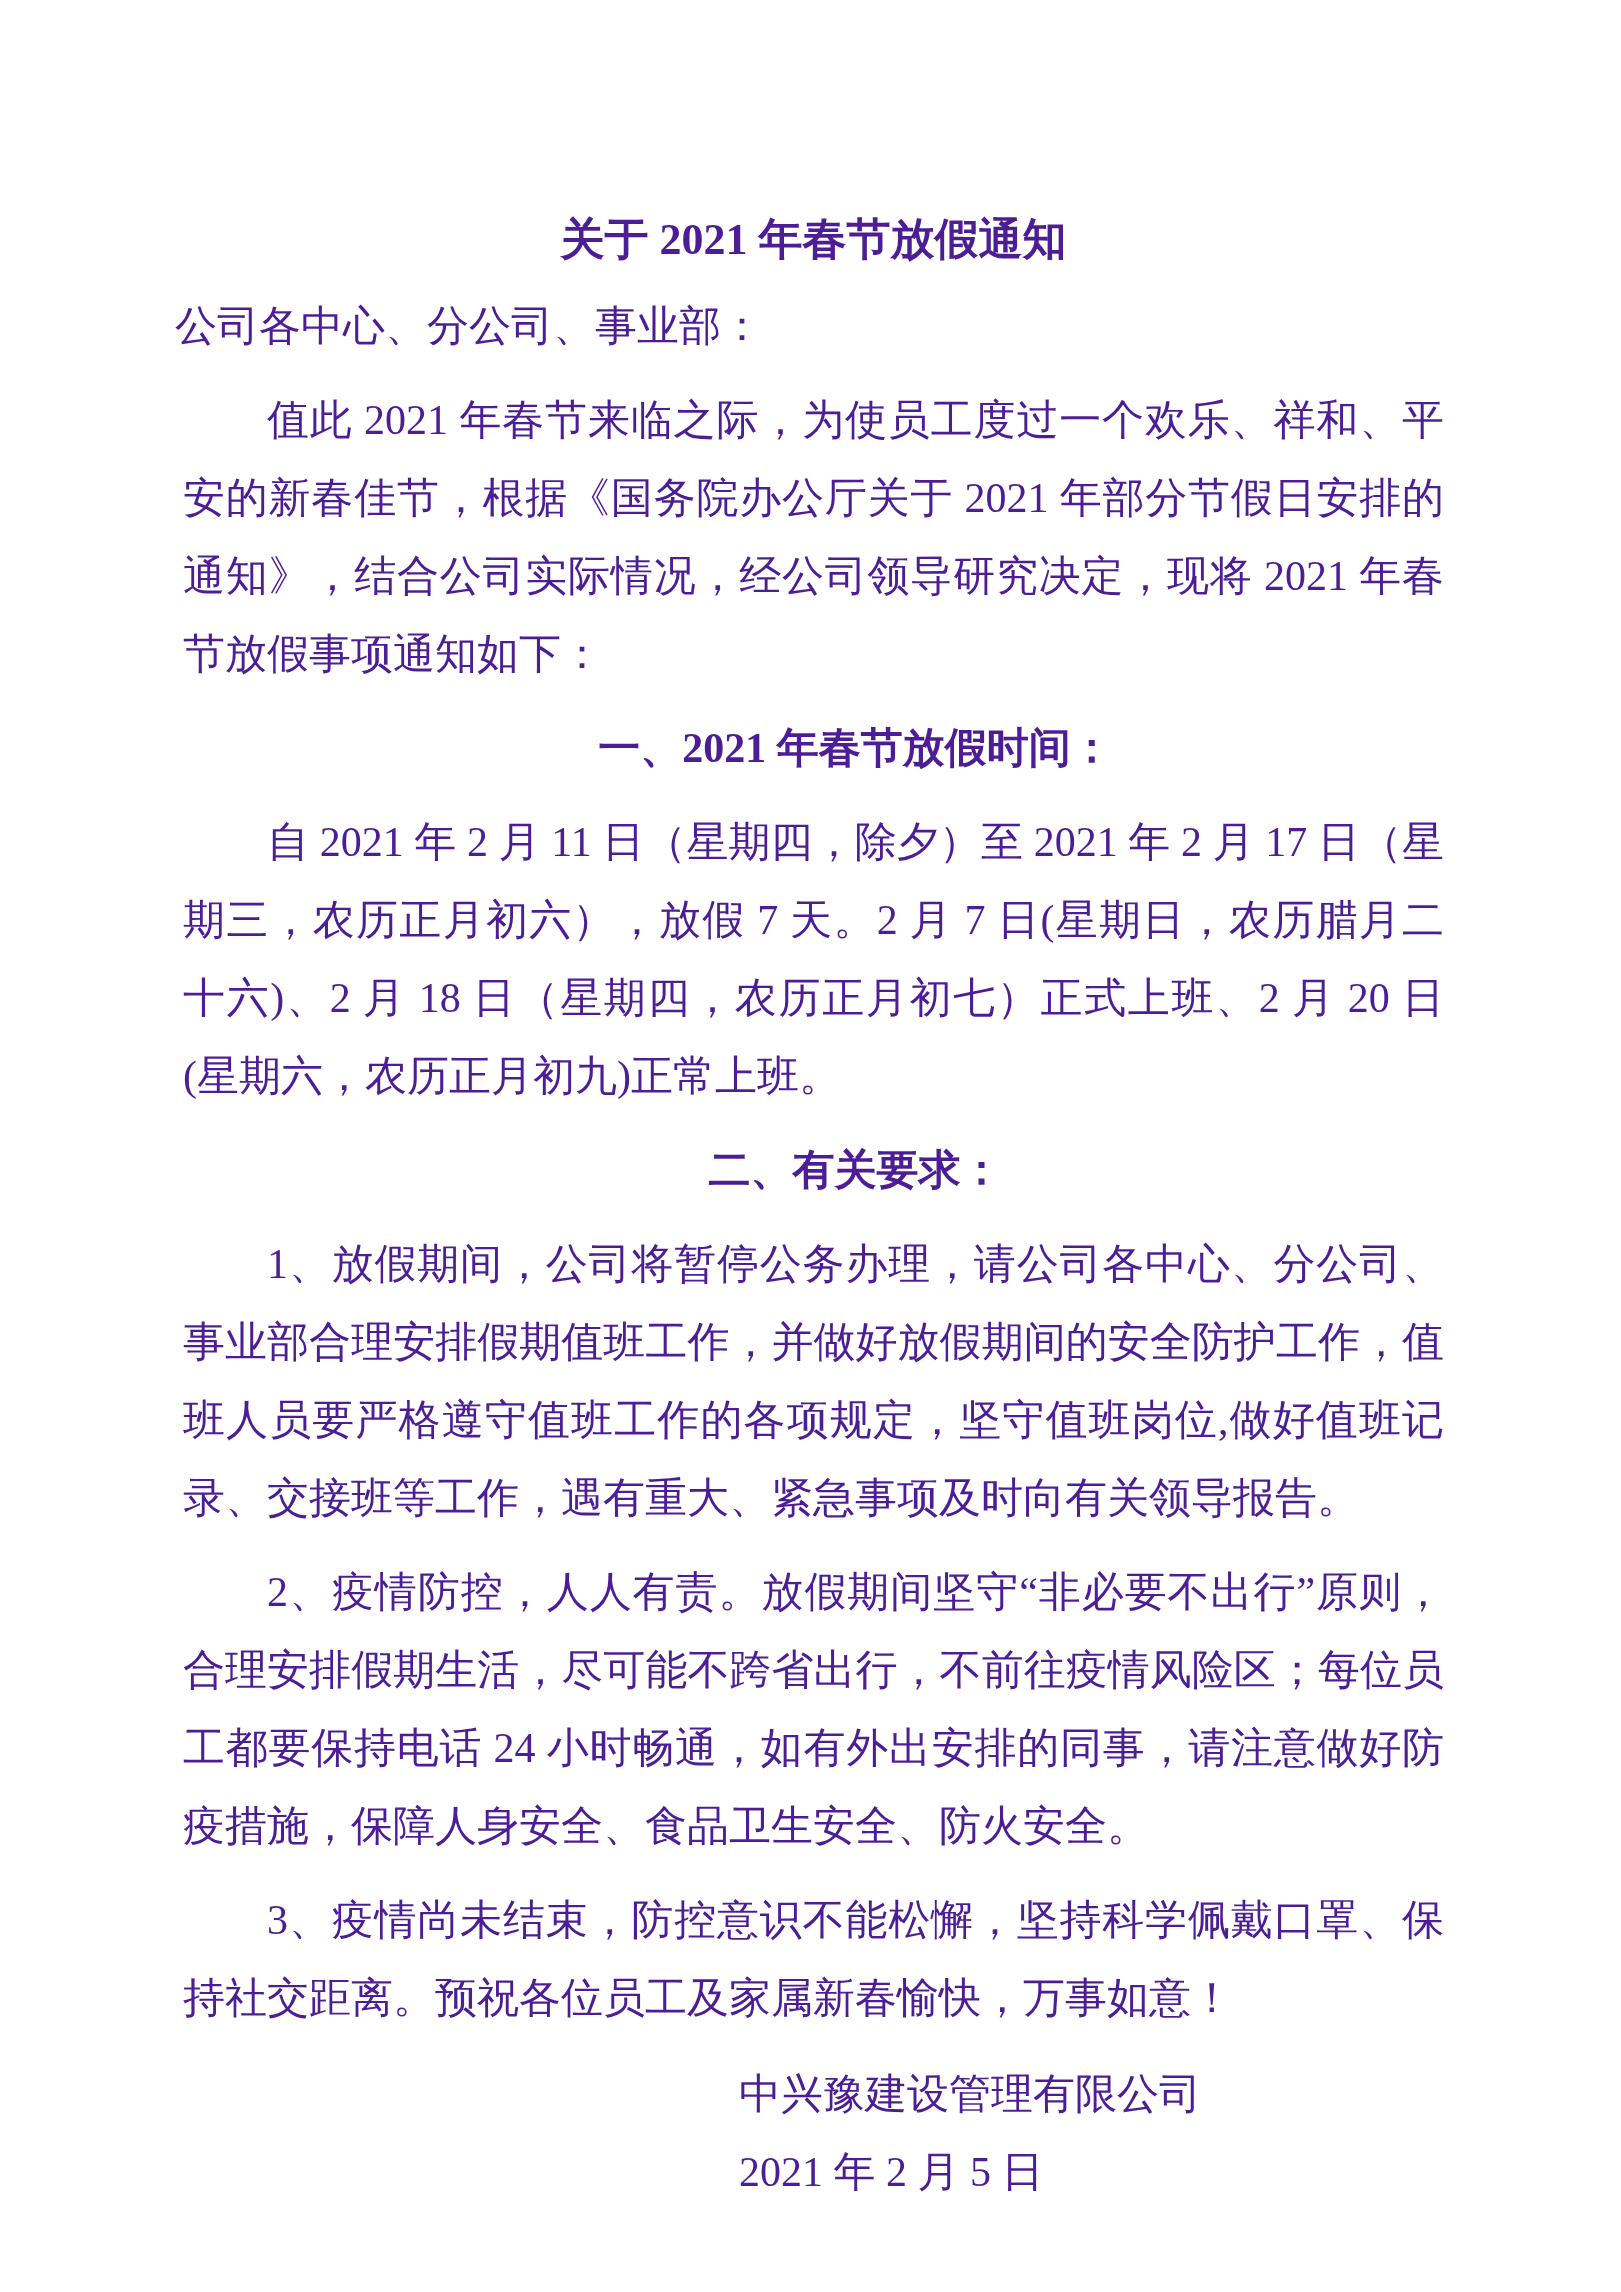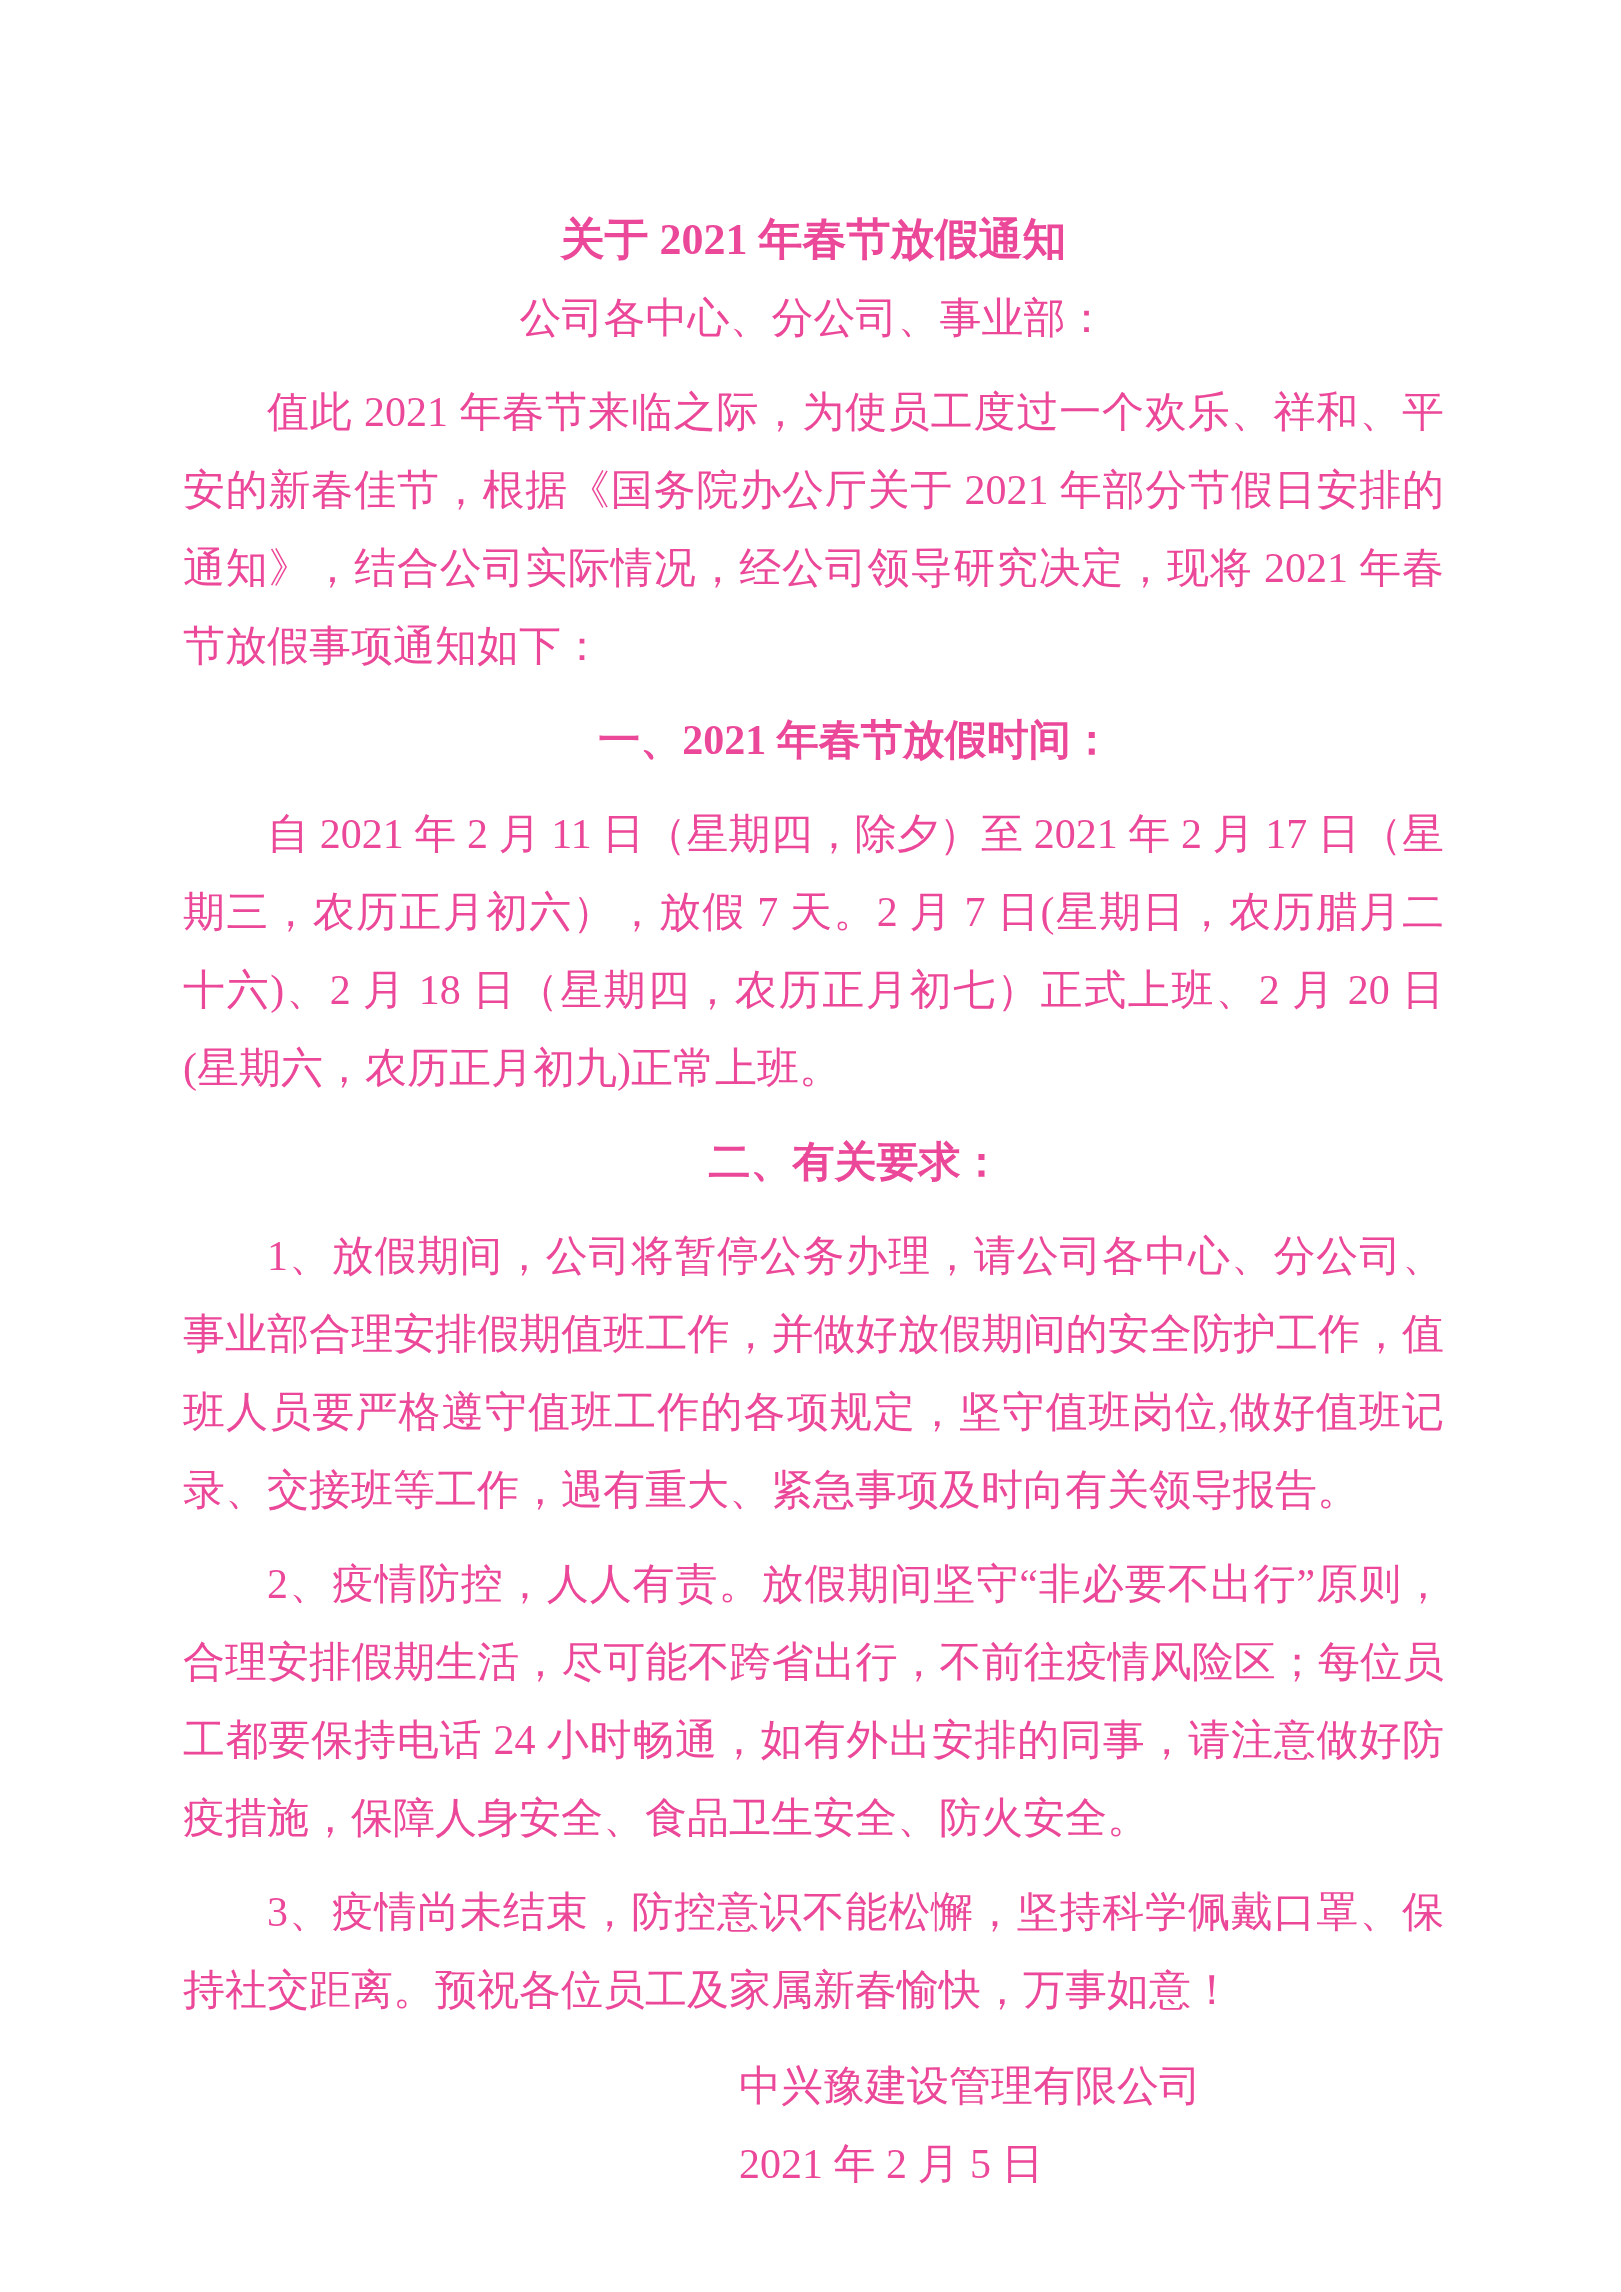--- a/index.html
+++ b/index.html
@@ -6,39 +6,38 @@
     margin: 0;
     padding: 0;
     background: #ffffff;
   }
   .page {
     position: relative;
     width: 1621px;
     height: 2293px;
     margin: 0 auto;
     background: #ffffff;
-    color: #ec4899;
+    color: #4c1d95;
     box-sizing: border-box;
     padding: 201px 161px 0 167px;
     font-family: "Liberation Serif", "DejaVu Serif", serif;
     font-size: 42px;
     line-height: 78px;
     overflow: hidden;
   }
   .doc-title {
     margin: 0;
     text-align: center;
     font-size: 44px;
     font-weight: bold;
     line-height: 78px;
   }
   .salutation {
-    margin: 0;
+    margin: 8px;
     text-indent: 0;
-    text-align: center;
   }
   .para {
     margin: 16px;
     text-indent: 2em;
     text-align: justify;
   }
   .heading {
     margin: 0;
     text-indent: 2em;
     font-weight: bold;

